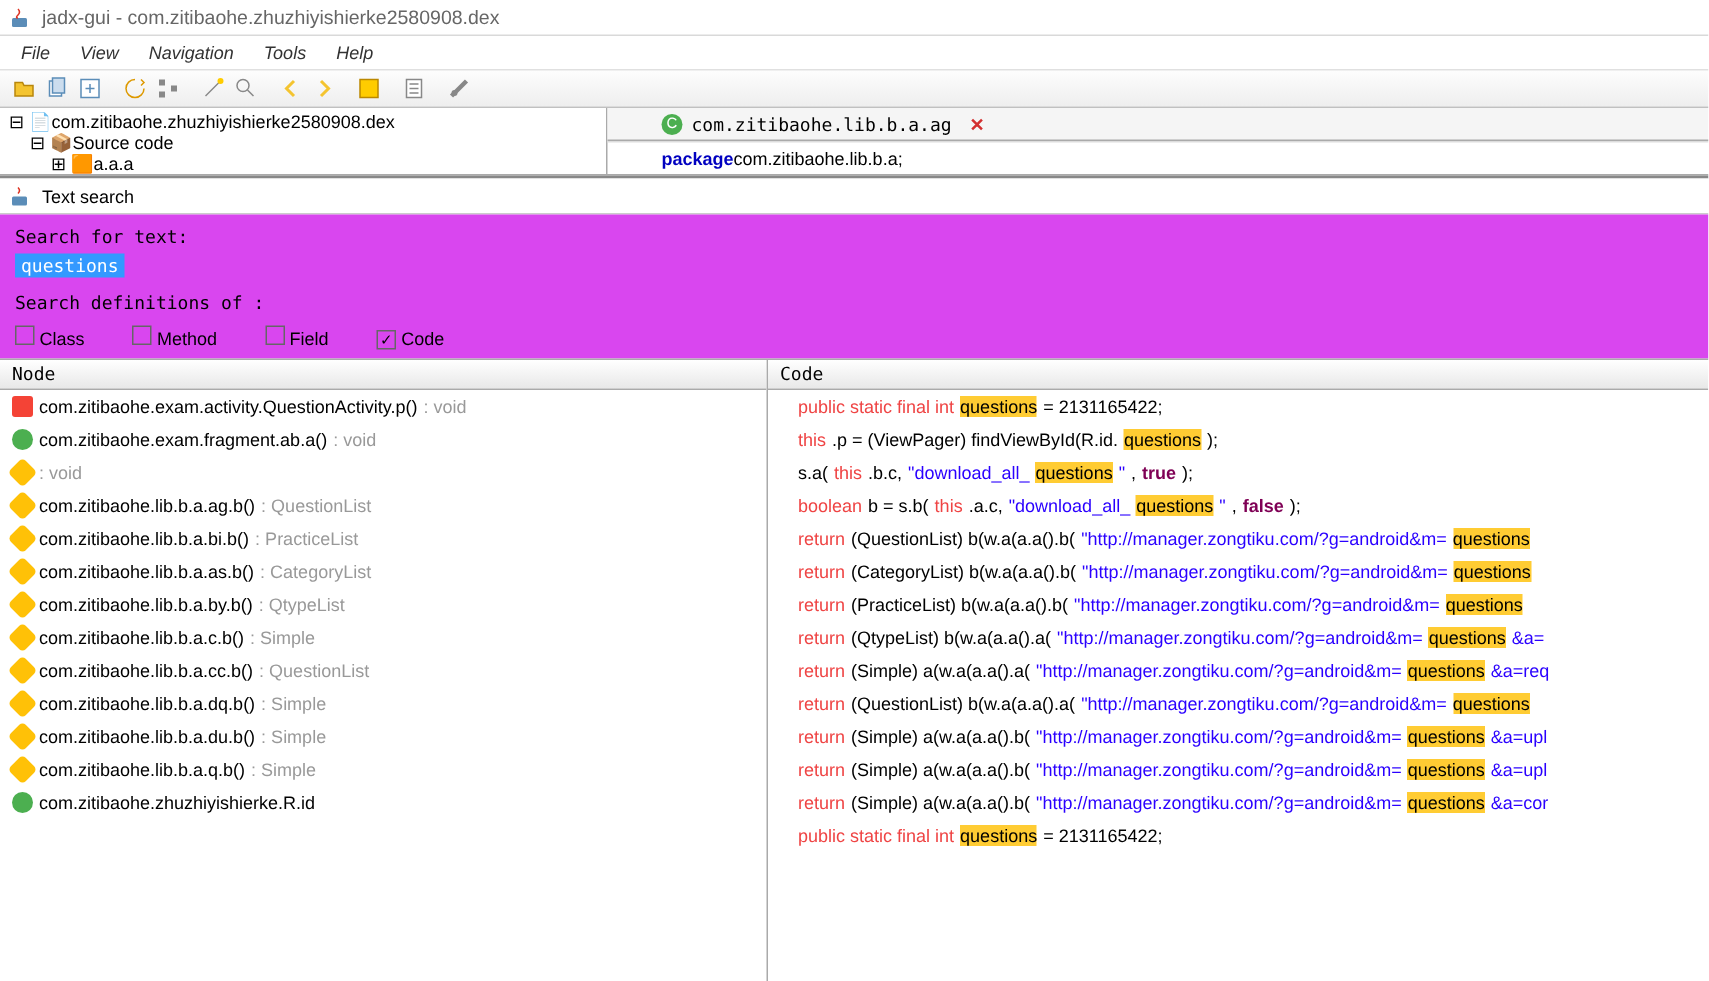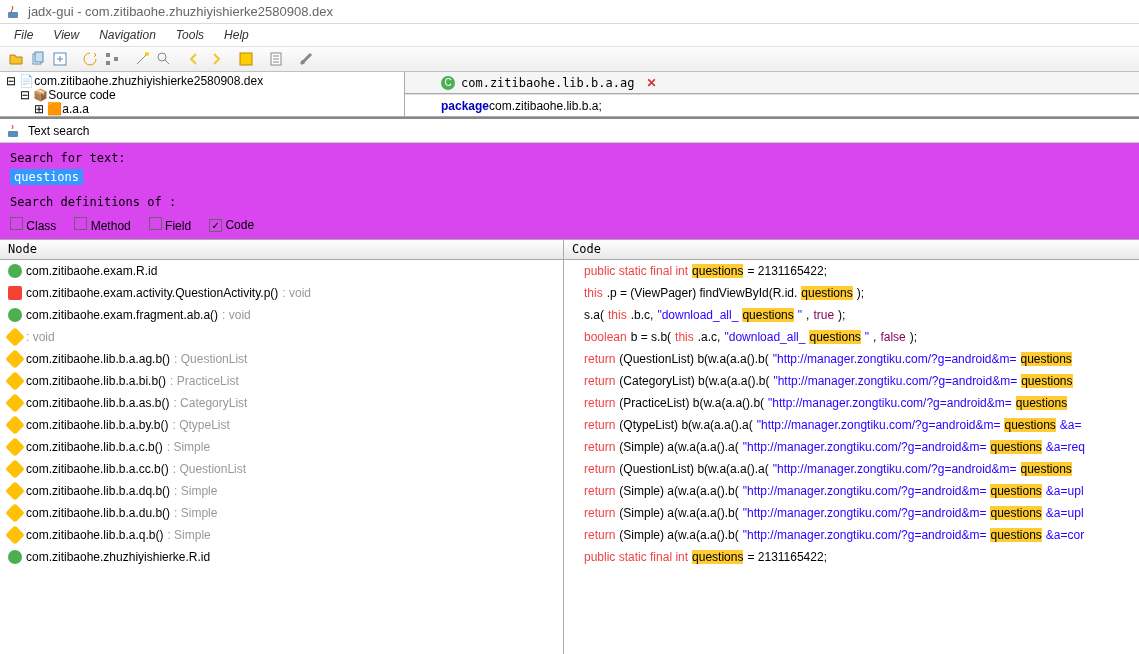--- a/index.html
+++ b/index.html
@@ -23,38 +23,38 @@
 .tab-row .close-x { color: #d32f2f; font-weight: bold; margin-left: 6px; }
 .code-line-top { padding: 2px 36px; font-family: "SimSun", monospace; border-top: 1px solid #ddd; flex: 1; display: flex; align-items: center; }
 .kw { color: #0000c0; font-weight: bold; }
 .dialog { flex: 1; display: flex; flex-direction: column; border-top: 2px solid #888; }
 .dlg-title { height: 24px; display: flex; align-items: center; padding: 0 6px; background: #fff; border-bottom: 1px solid #ccc; }
 .dlg-title .java-icon { width: 16px; height: 16px; margin-right: 6px; }
 .search-head { background: #d946ef; padding: 8px 10px 6px; }
 .search-head .lbl { font-family: "SimSun", monospace; margin-bottom: 4px; }
 .search-input { display: inline-block; background: #3399ff; color: #fff; padding: 1px 4px; font-family: "SimSun", monospace; }
 .def-row { margin-top: 10px; font-family: "SimSun", monospace; }
-.chk-row { margin-top: 8px; display: flex; gap: 18px; font-family: "SimSun", monospace; align-items: center; }
+.chk-row { margin-top: 8px; display: flex; gap: 32px; font-family: "SimSun", monospace; align-items: flex-end; }
 .chk { width: 13px; height: 13px; border: 1px solid #666; display: inline-flex; align-items: center; justify-content: center; font-size: 10px; }
 .results { flex: 1; display: flex; border-top: 1px solid #aaa; overflow: hidden; }
 .res-col { overflow: auto; }
-.res-left { width: 564px; border-right: 1px solid #aaa; }
+.res-left { width: 512px; border-right: 1px solid #aaa; }
 .res-right { flex: 1; }
 .col-head { height: 20px; background: linear-gradient(#fff,#e8e8e8); border-bottom: 1px solid #aaa; padding: 2px 8px; font-family: "SimSun", monospace; position: sticky; top: 0; }
 .row { padding: 4px 8px; font-family: "SimSun", monospace; white-space: nowrap; display: flex; align-items: center; gap: 4px; }
 .ic { width: 14px; height: 14px; display: inline-flex; align-items: center; justify-content: center; border-radius: 50%; font-size: 9px; color: #fff; flex-shrink: 0; }
 .ic-g { background: #4caf50; }
 .ic-r { background: #f44336; border-radius: 2px; }
 .ic-y { background: #ffc107; border-radius: 3px; transform: rotate(45deg); }
 .ic-y span { transform: rotate(-45deg); }
 .grey { color: #999; }
 .cd-kw { color: #ef4444; font-weight: normal; }
 .cd-str { color: #2a00ff; }
 .cd-hl { background: #ffcc33; color: #000; }
-.cd-bool { color: #7f0055; font-weight: normal; }
+.cd-bool { color: #7f0055; font-weight: bold; }
 </style>
 </head>
 <body>
 
 <div class="titlebar">
   <svg class="java-icon" viewBox="0 0 16 16">
       <rect x="2" y="8" width="10" height="6" fill="#5b8db8" rx="1"></rect>
       <path d="M6 2 Q8 4 6 6 Q4 8 6 8" stroke="#d32" fill="none"></path>
     </svg>
   <span class="title-text">jadx-gui - com.zitibaohe.zhuzhiyishierke2580908.dex</span>
@@ -182,24 +182,20 @@
       <label><span class="chk"></span> <span>Method</span></label>
       <label><span class="chk"></span> <span>Field</span></label>
       <label><span class="chk">✓</span> <span>Code</span></label>
     </div>
   </div>
   <div class="results">
     <div class="res-col res-left">
       <div class="col-head">Node</div>
       <div id="node-rows">
           <div class="row">
-            <span class="ic ic-g"></span>
-            <span>com.zitibaohe.exam.R.id</span>
-          </div>
-          <div class="row">
             <span class="ic ic-r"></span>
             <span>com.zitibaohe.exam.activity.QuestionActivity.p()</span>
             <span class="grey"> : void</span>
           </div>
           <div class="row">
             <span class="ic ic-g"></span>
             <span>com.zitibaohe.exam.fragment.ab.a()</span>
             <span class="grey"> : void</span>
           </div>
           <div class="row">

